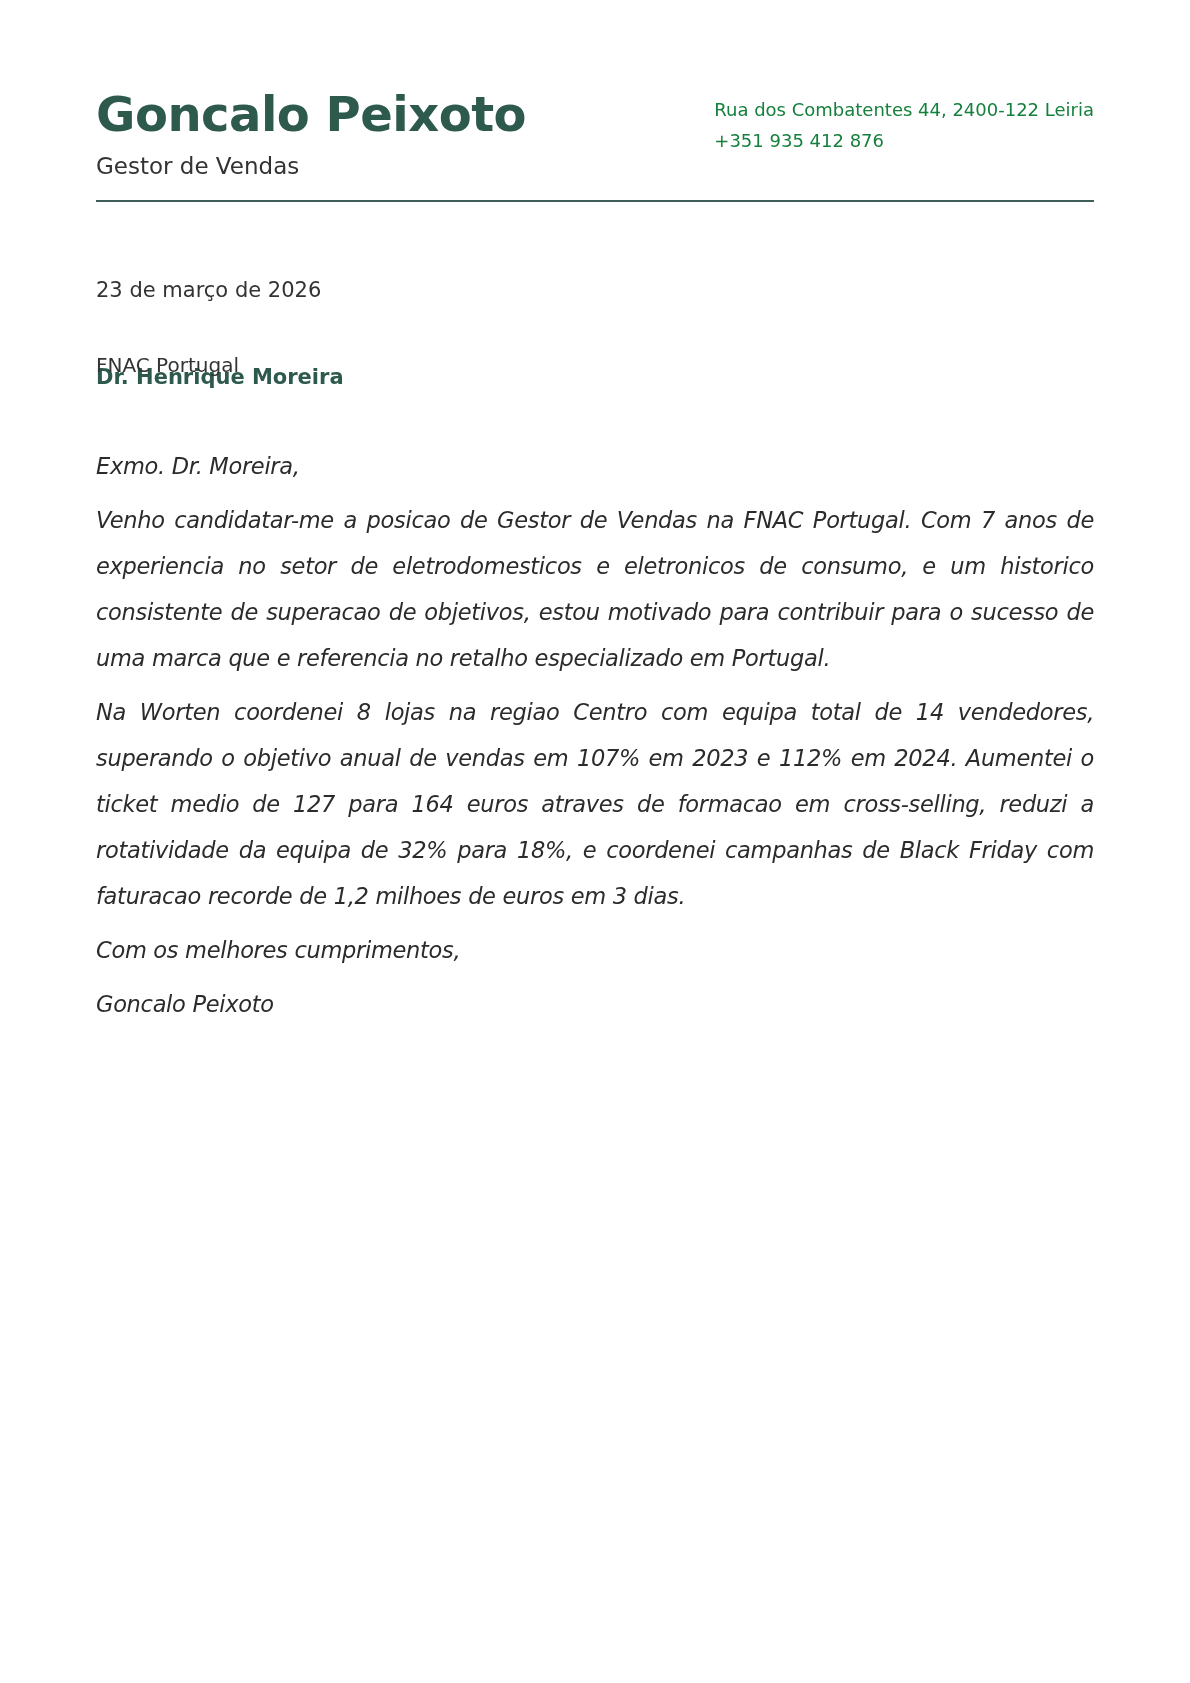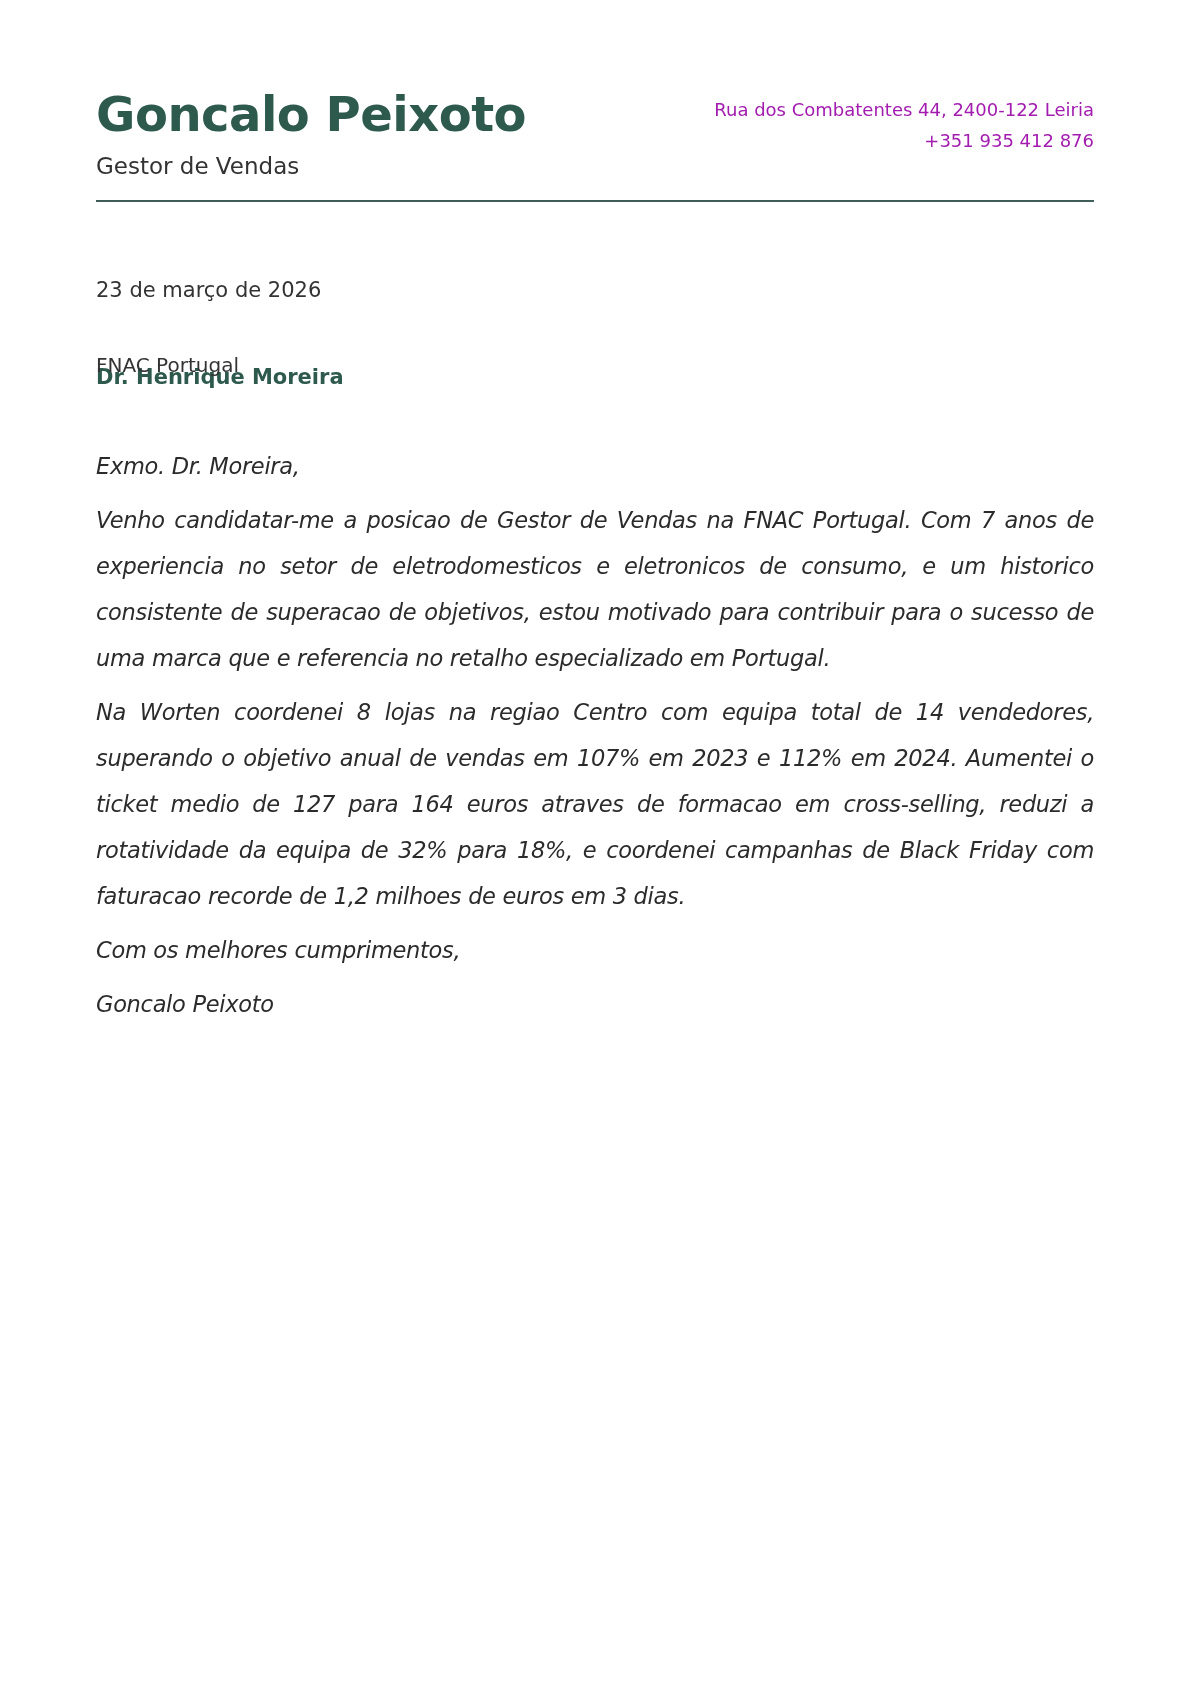--- a/index.html
+++ b/index.html
@@ -1,21 +1,21 @@
 <!DOCTYPE html>
 <html><head>
 <meta charset="utf-8">
 <style>
   html, body { margin: 0; padding: 0; background: #ffffff; }
   body { width: 1190px; height: 1683px; position: relative; font-family: "DejaVu Sans", sans-serif; color: #2b2b2b; }
   .page { position: absolute; left: 96px; top: 0; width: 998px; }
   .header { position: relative; height: 202px; }
   .name { position: absolute; left: 0; top: 86px; font-size: 48px; font-weight: bold; color: #2e5a4e; letter-spacing: -0.5px; line-height: 56px; }
   .role { position: absolute; left: 0; top: 152px; font-size: 23px; color: #333; line-height: 28px; }
-  .contact { position: absolute; right: 0; top: 94px; text-align: right; font-size: 18px; color: #a21caf; line-height: 31px; }
+  .contact { position: absolute; right: 0; top: 94px; text-align: left; font-size: 18px; color: #15803d; line-height: 31px; }
   .divider { position: absolute; left: 0; right: 0; top: 200px; height: 2px; background: #3e5e57; }
   .date { position: absolute; left: 0; top: 277px; font-size: 21px; line-height: 26px; color: #333; text-align: right; }
   .recipient-name { position: absolute; left: 0; top: 331px; font-size: 21px; font-weight: bold; color: #2e5a4e; line-height: 28px; margin-top: 32px; }
   .recipient-org { position: absolute; left: 0; top: 352px; font-size: 20px; color: #333; line-height: 26px; }
   .body { position: absolute; left: 0; top: 443px; width: 998px; font-size: 22.5px; line-height: 46px; color: #2b2b2b; font-style: italic; }
   .body p { margin: 0 0 8px 0; text-align: justify; letter-spacing: -0.3px; }
   .body p.left { text-align: left; }
 </style>
 </head>
 <body>

